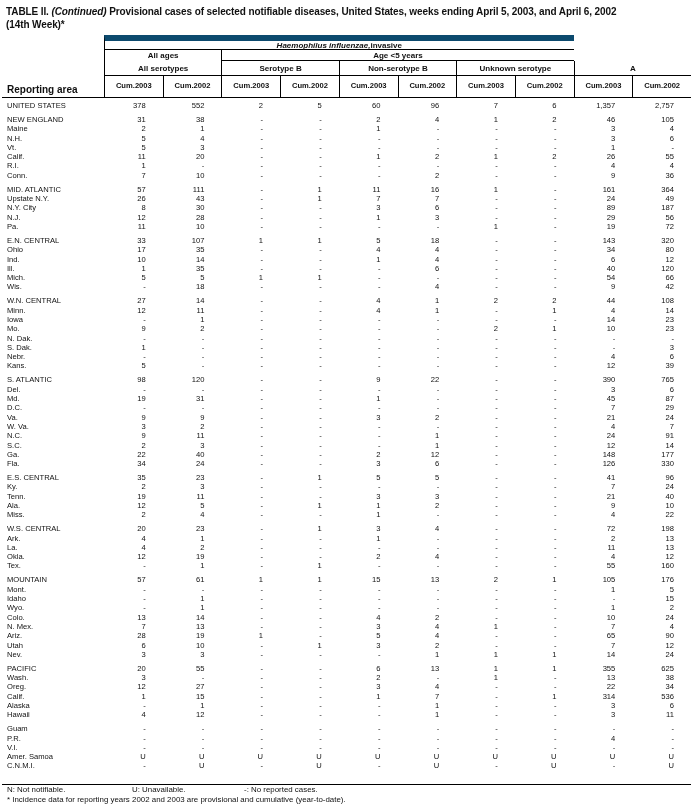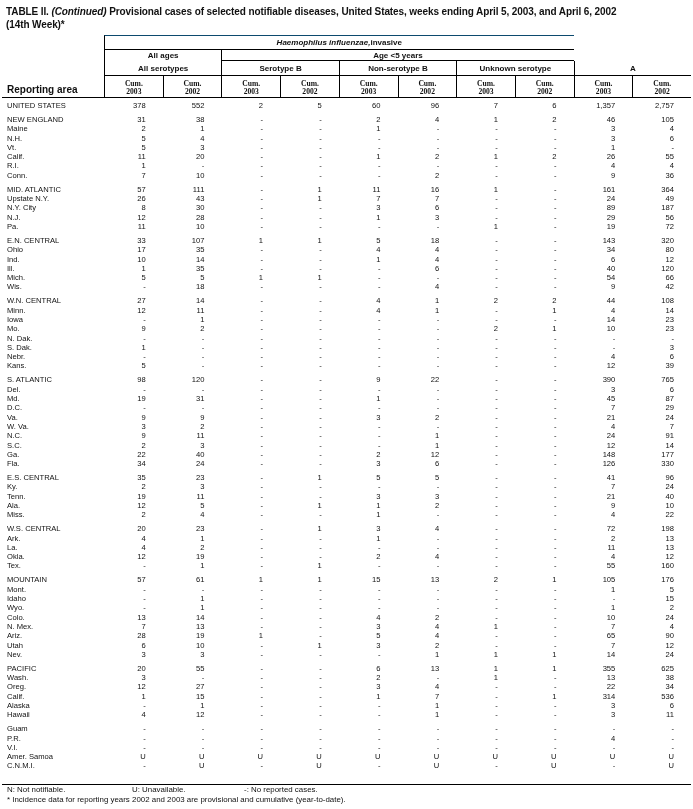--- a/index.html
+++ b/index.html
@@ -16,34 +16,34 @@
 
   .thead {
     margin-top: 4px;
     display: grid;
     grid-template-columns: 102px repeat(10, 1fr);
     grid-template-rows: 15px 11px 15px 21px;
     border-bottom: 1.5px solid #000;
     font-weight: bold;
   }
   .hc { display: flex; align-items: center; justify-content: center; font-size: 8px; line-height: 9px; text-align: center; white-space: nowrap; }
-  .bt { border-top: 1px solid #0c4a6e; }
+  .bt { border-top: 6px solid #0c4a6e; }
   .bl { border-left: 1px solid #000; }
   .bb { border-bottom: 1px solid #000; }
   .h-haem   { grid-area: 1 / 2 / 2 / 10; }
   .h-hep    { grid-area: 1 / 10 / 3 / 12; flex-direction: column; }
   .h-allage { grid-area: 2 / 2 / 3 / 4; }
   .h-age5   { grid-area: 2 / 4 / 3 / 10; }
   .h-allser { grid-area: 3 / 2 / 4 / 4; text-align: center; }
   .h-serb   { grid-area: 3 / 4 / 4 / 6; }
   .h-nonb   { grid-area: 3 / 6 / 4 / 8; }
   .h-unk    { grid-area: 3 / 8 / 4 / 10; }
   .h-a      { grid-area: 3 / 10 / 4 / 12; }
   .h-rep    { grid-area: 4 / 1 / 5 / 2; display: flex; align-items: flex-end; padding: 0 0 2px 5px; font-size: 10px; }
-  .h-cum    { display: flex; flex-direction: column; align-items: center; justify-content: flex-end; font-size: 7.6px; line-height: 8.6px; font-family: Liberation Serif, serif; }
+  .h-cum    { display: flex; flex-direction: row; align-items: center; justify-content: center; font-size: 7.6px; line-height: 8.6px; }
   .h-haem .it { font-style: italic; }
 
   .tbody { padding-top: 3px; border-bottom: 1.5px solid #000; padding-bottom: 13px; }
   .row { height: 9.3px; }
   .cell { font-size: 7.6px; line-height: 9.3px; white-space: nowrap; overflow: visible; }
   .area { padding-left: 5px; }
   .num { text-align: right; padding-right: 17px; }
   .gap { height: 4.7px; }
 
   .foot { font-size: 7.9px; line-height: 10.5px; padding-left: 5px; gap: 28px; }

